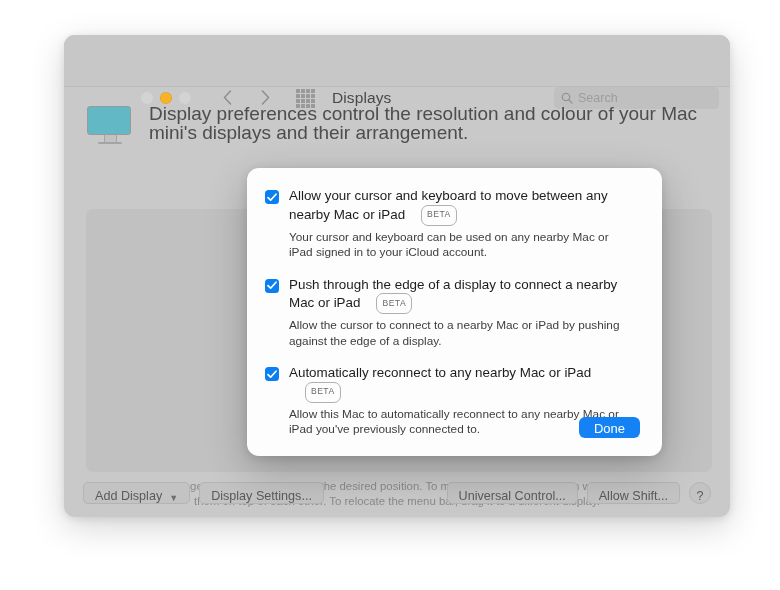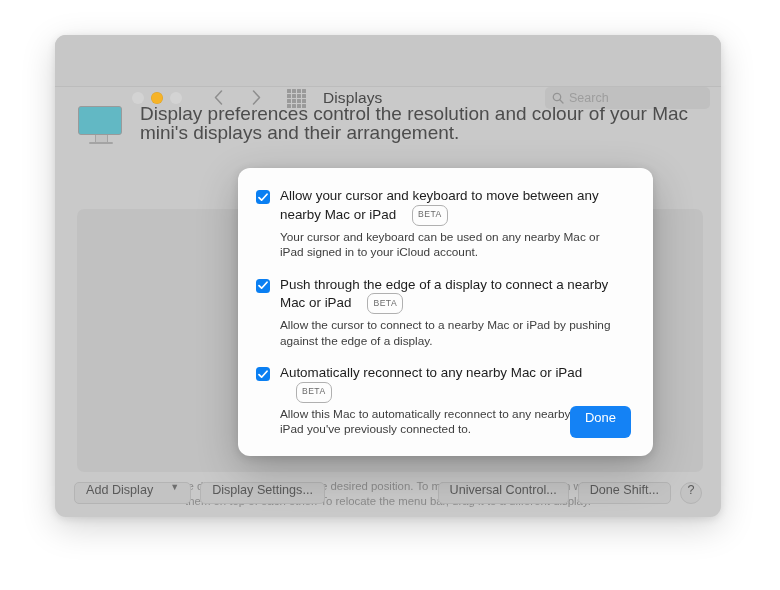--- a/index.html
+++ b/index.html
@@ -9,21 +9,21 @@
     height: 590px;
     background: #ffffff;
     font-family: "Liberation Sans", sans-serif;
     overflow: hidden;
     position: relative;
   }
 
   
   #window {
     position: absolute;
-    left: 55px;
+    left: 64px;
     top: 35px;
     width: 666px;
     height: 482px;
     background: #c9c9c9;
     border-radius: 11px;
     box-shadow: 0 10px 34px rgba(0,0,0,0.17), 0 2px 8px rgba(0,0,0,0.10);
     overflow: hidden;
   }
 
   
@@ -191,22 +191,22 @@
   .pillbtn {
     height: 22px;
     background: #c3c3c3;
     border: 0.5px solid #b4b4b4;
     border-radius: 5px;
     font-family: inherit;
     font-size: 12.6px;
     color: #5a5a5a;
     padding: 0 11px;
     display: inline-flex;
-    align-items: flex-start;
-    gap: 17px;
+    align-items: flex-end;
+    gap: 7px;
     cursor: default;
     white-space: nowrap;
   }
   #btn-add-display { margin-right: 9px; }
   .chev { color: #6e6e6e; font-size: 9px; line-height: 1; }
   #spacer { flex: 1; }
   #btn-universal-control { margin-right: 9px; margin-left: 8px; }
   #btn-night-shift { margin-right: 9px; }
   #btn-help {
     width: 22px;
@@ -281,21 +281,21 @@
     bottom: 18px;
   }
 
   #btn-done {
     background: #1482f5;
     color: #ffffff;
     border: none;
     border-radius: 6px;
     font-family: inherit;
     font-size: 13px;
-    padding: 4px 15px 13px;
+    padding: 4px 15px 2px;
     cursor: default;
     text-align: center;
   }
 </style>
 </head>
 <body>
 
 <div id="window">
 
   <div id="titlebar">
@@ -360,21 +360,21 @@
     <div id="hint-text">To rearrange displays, drag them to the desired position. To mirror displays, hold Option while dragging them on top of each other. To relocate the menu bar, drag it to a different display.</div>
 
     <div id="bottom-bar">
       <button class="pillbtn" id="btn-add-display">
         <span>Add Display</span>
         <span class="chev">▼</span>
       </button>
       <button class="pillbtn" id="btn-display-settings">Display Settings...</button>
       <div id="spacer"></div>
       <button class="pillbtn" id="btn-universal-control">Universal Control...</button>
-      <button class="pillbtn" id="btn-night-shift">Done Shift...</button>
+      <button class="pillbtn" id="btn-night-shift">Allow Shift...</button>
       <button class="pillbtn" id="btn-help">?</button>
     </div>
   </div>
 
   <div id="dialog">
 
     <div class="opt-row">
       <div class="checkbox">
         <svg width="10" height="9" viewBox="0 0 10 9" fill="none" stroke="#ffffff" stroke-width="1.7" stroke-linecap="round" stroke-linejoin="round">
           <path d="M1 4.6L3.6 7.2L9 1.2"></path>

